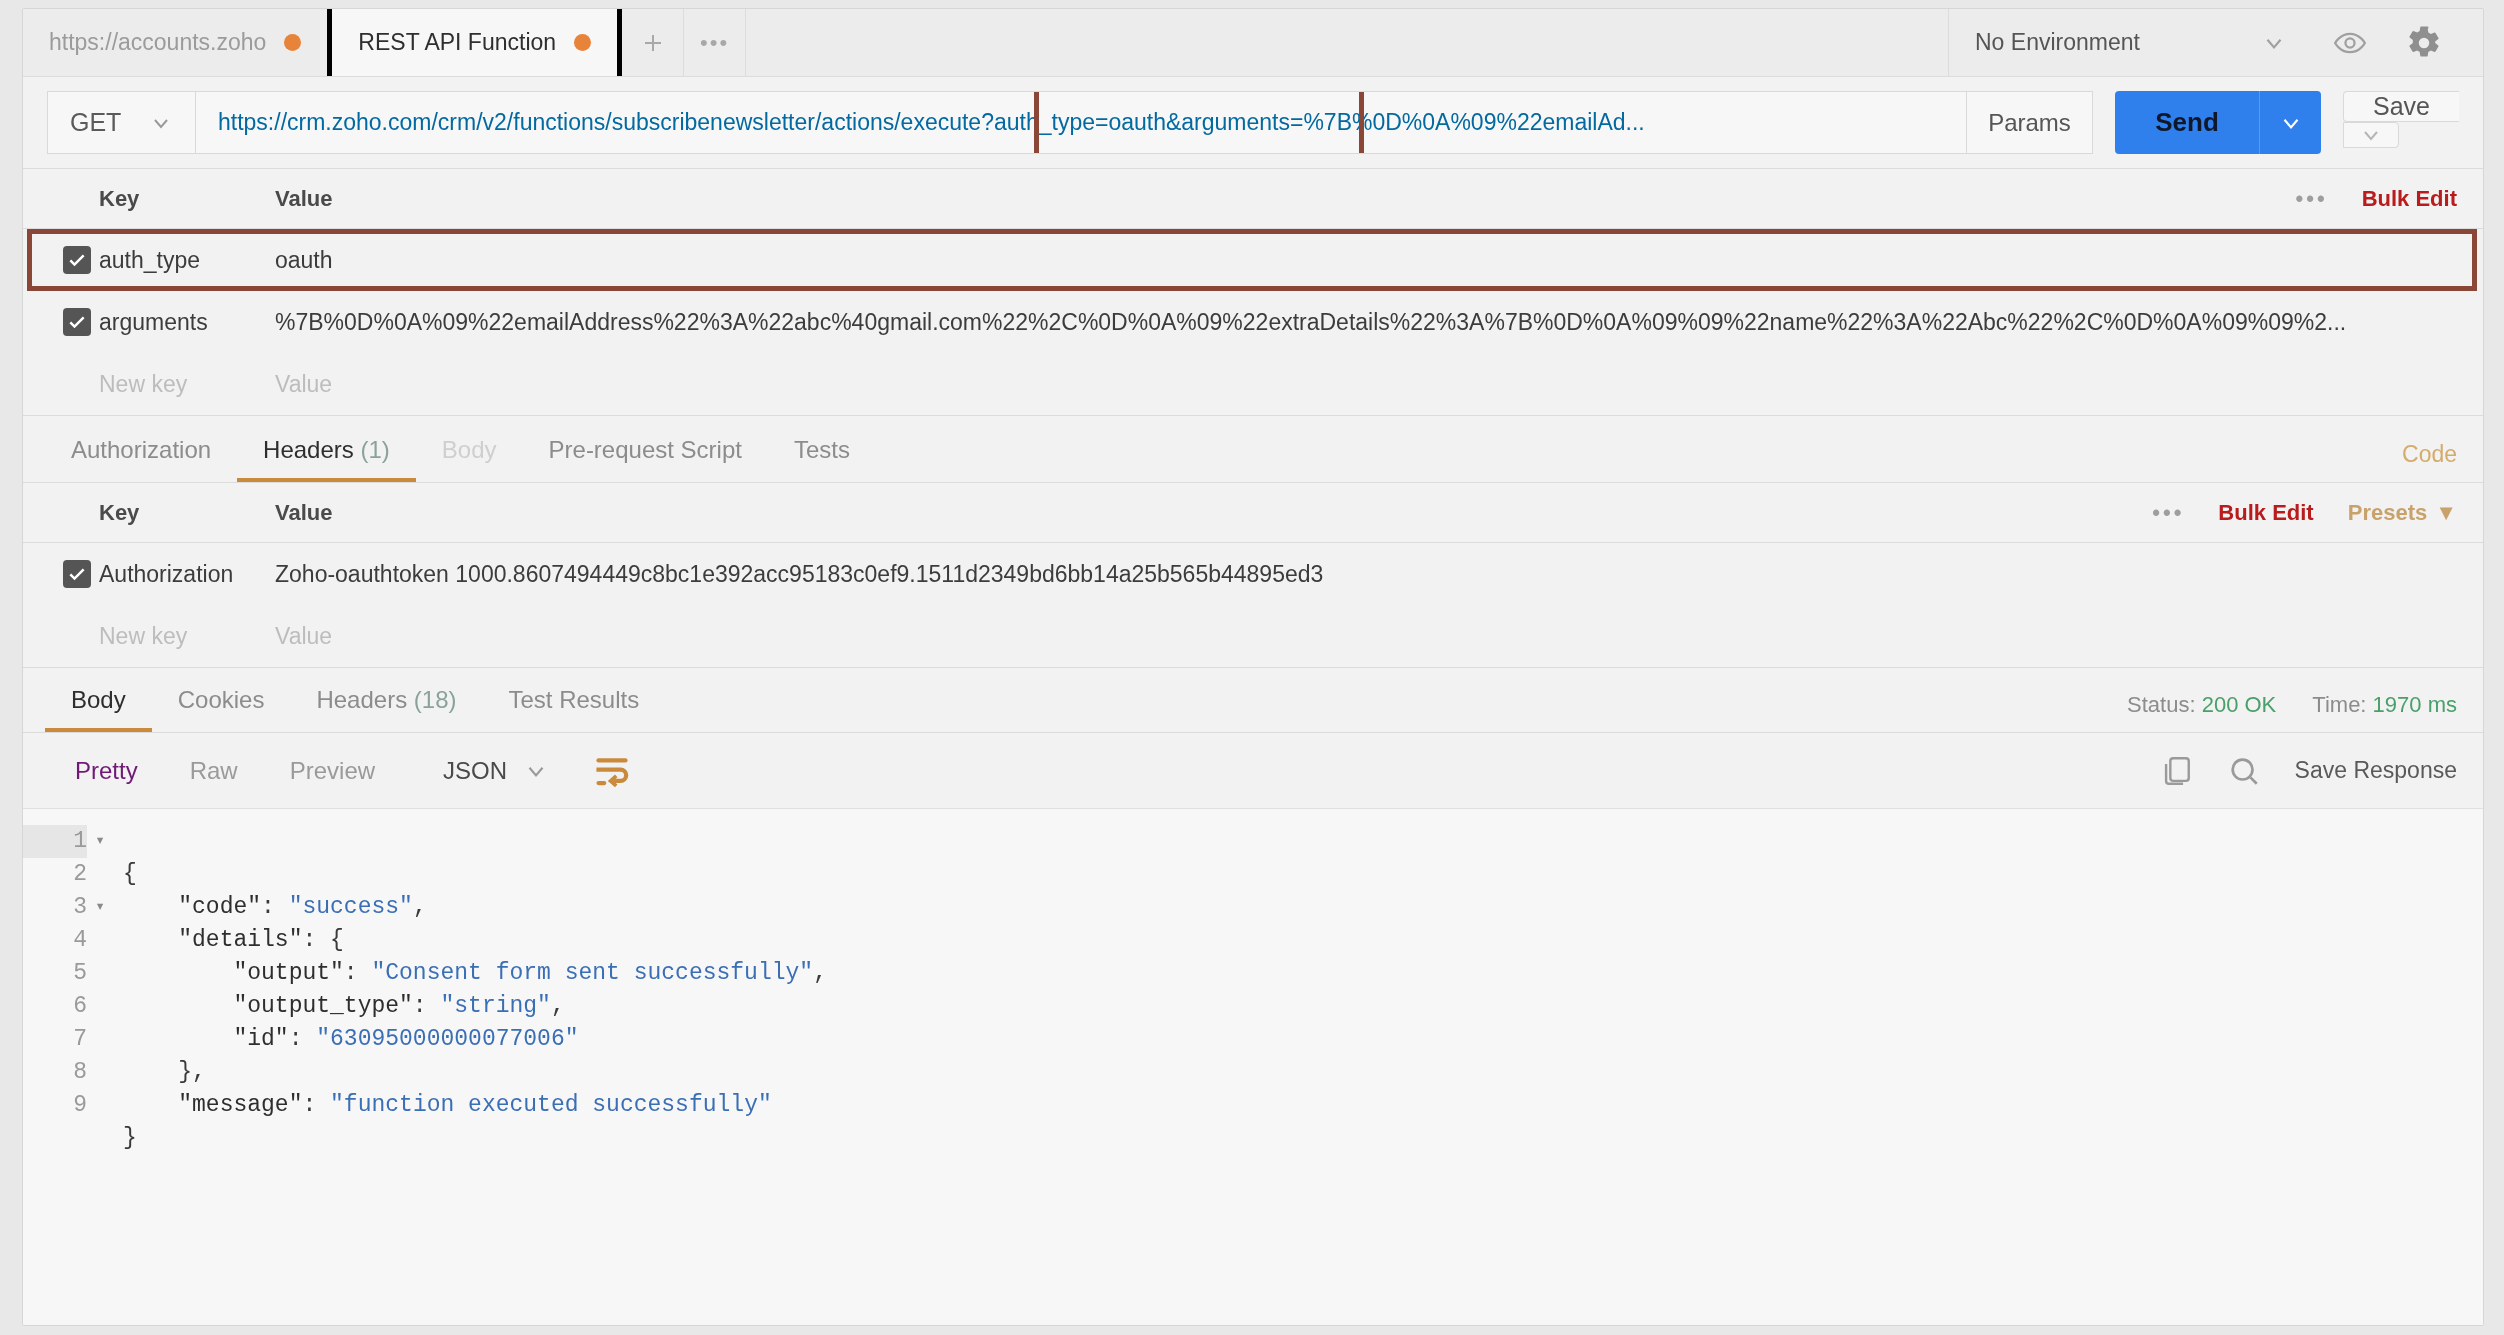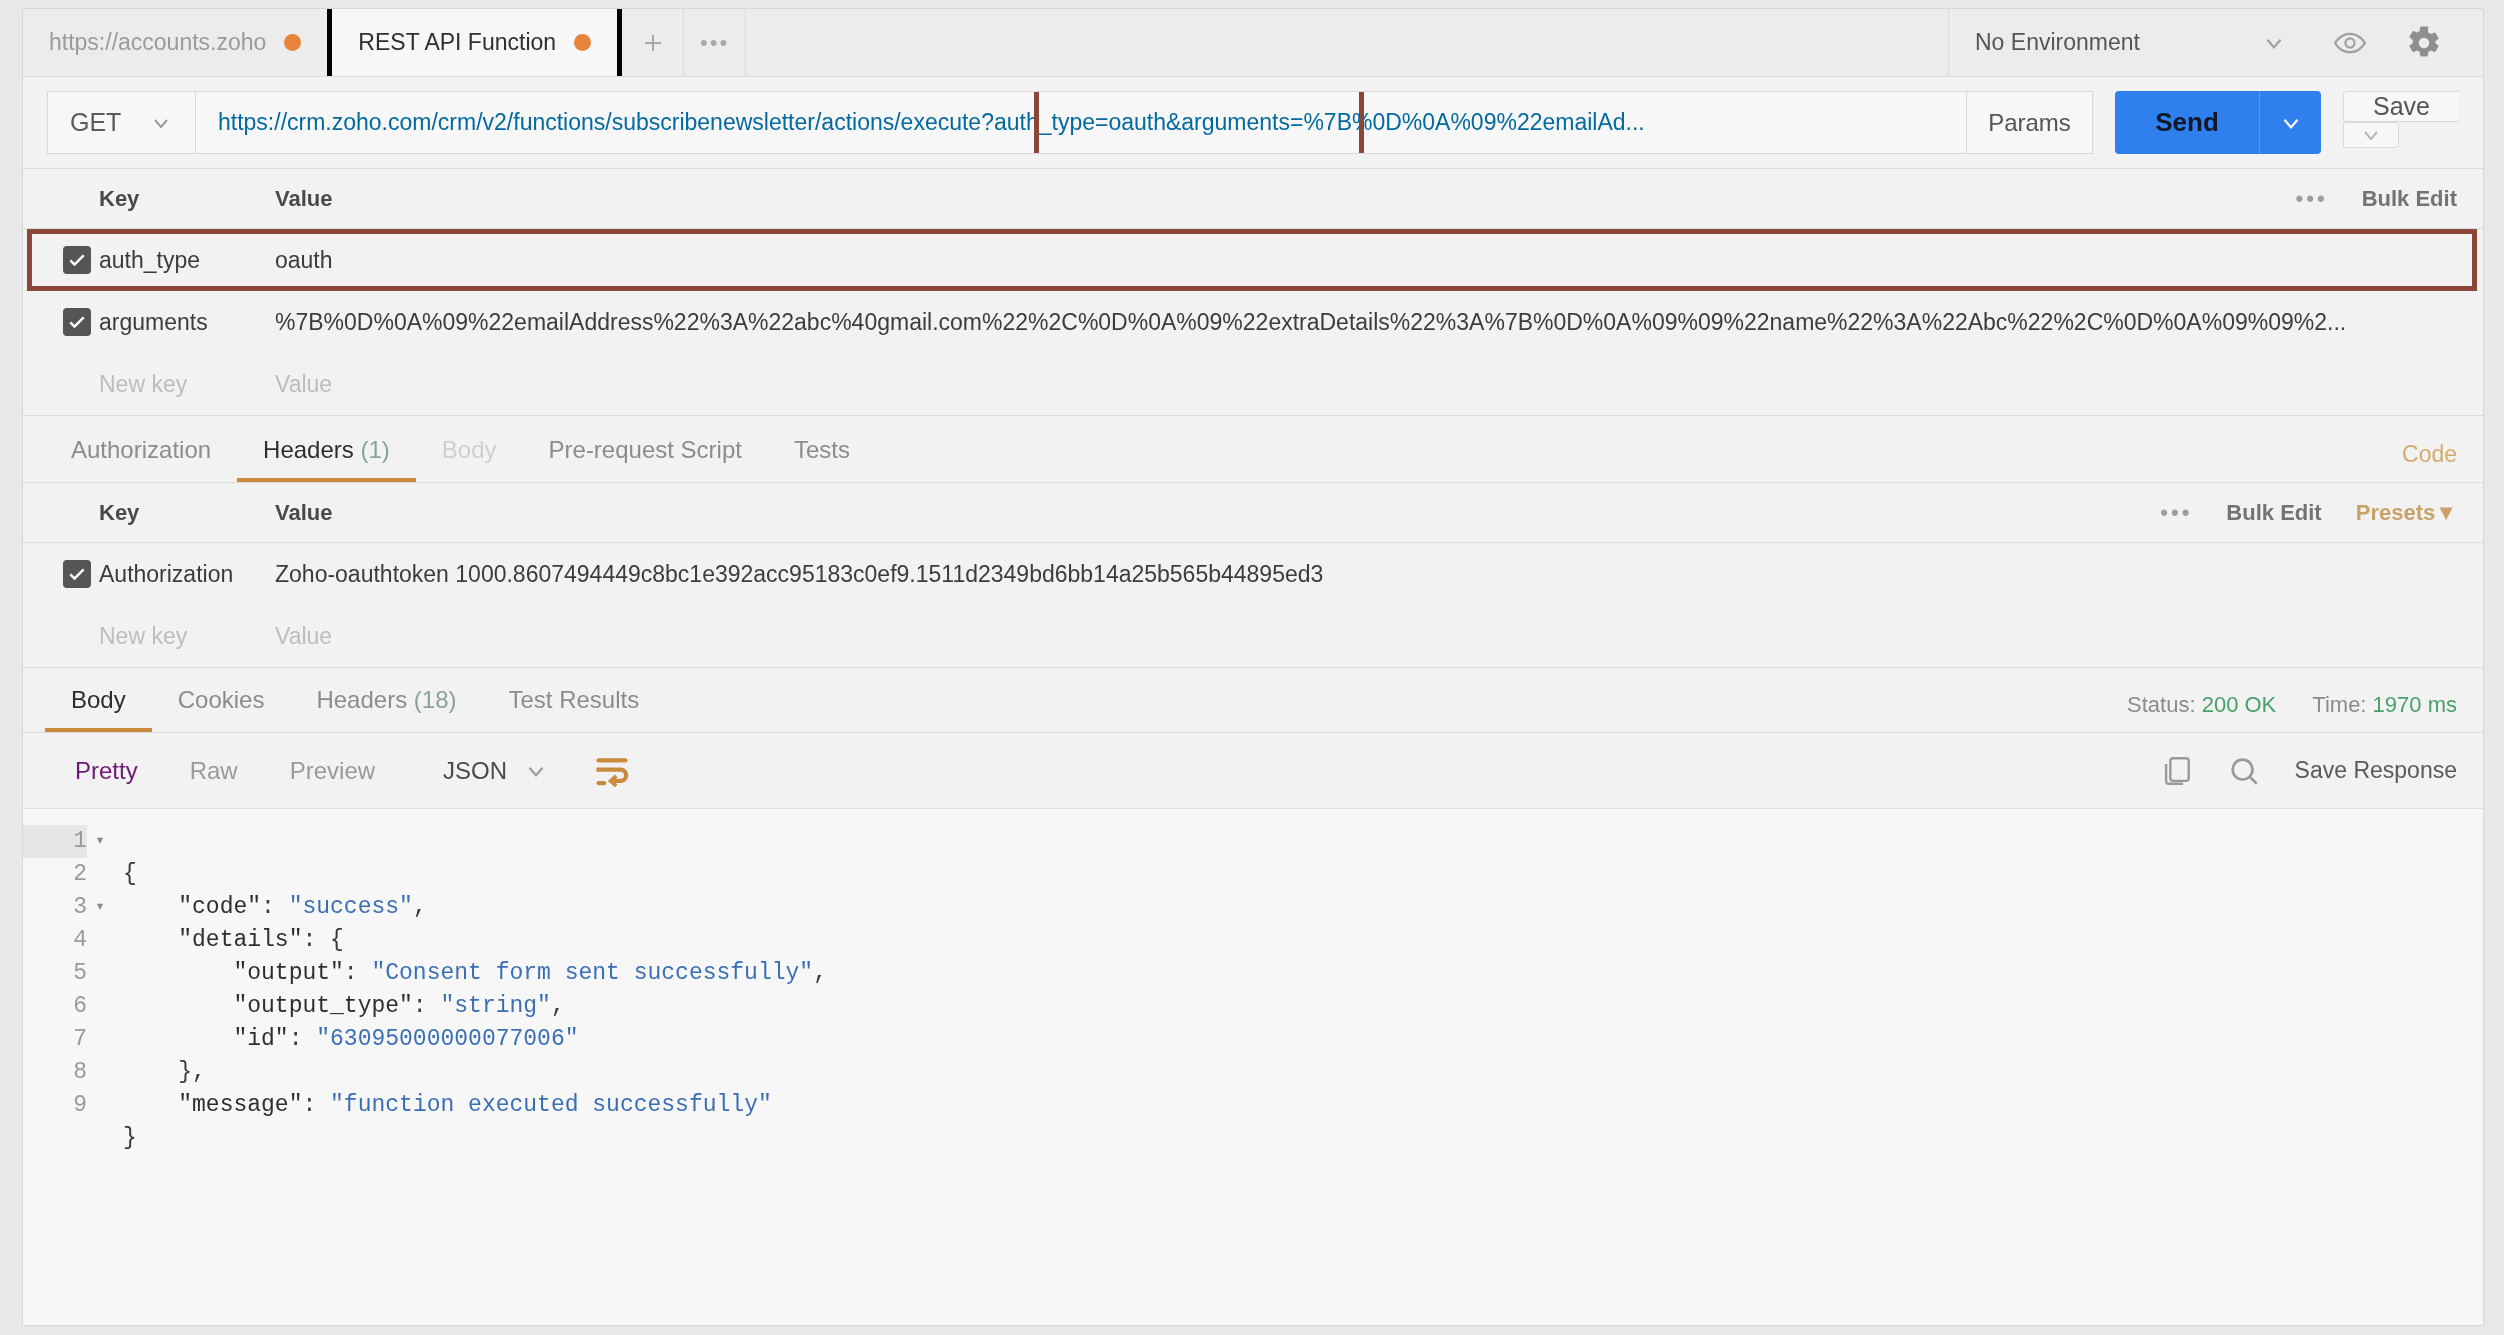--- a/index.html
+++ b/index.html
@@ -163,22 +163,22 @@
     width: 28px; height: 28px; border-radius: 4px;
     background: #555; display: flex; align-items: center; justify-content: center;
     cursor: pointer;
   }
   .kvactions {
     display: flex; align-items: center; gap: 34px;
     padding-right: 26px;
     font-size: 22px;
   }
   .dots { color: #9e9e9e; letter-spacing: 3px; font-size: 22px; cursor: pointer; }
-  .bulk { color: #737373; cursor: pointer; }
-  .presets { color: #c9a26b; cursor: pointer; display: flex; align-items: center; }
+  .bulk { color: #b91c1c; cursor: pointer; }
+  .presets { color: #c9a26b; cursor: pointer; display: flex; align-items: center; gap: 8px; }
   .code-link { color: #d4ab6a; font-size: 23px; cursor: pointer; padding-right: 26px; }
 
   
   .hl {
     position: absolute;
     border: 5px solid #8a4636;
     pointer-events: none;
   }
 
   

